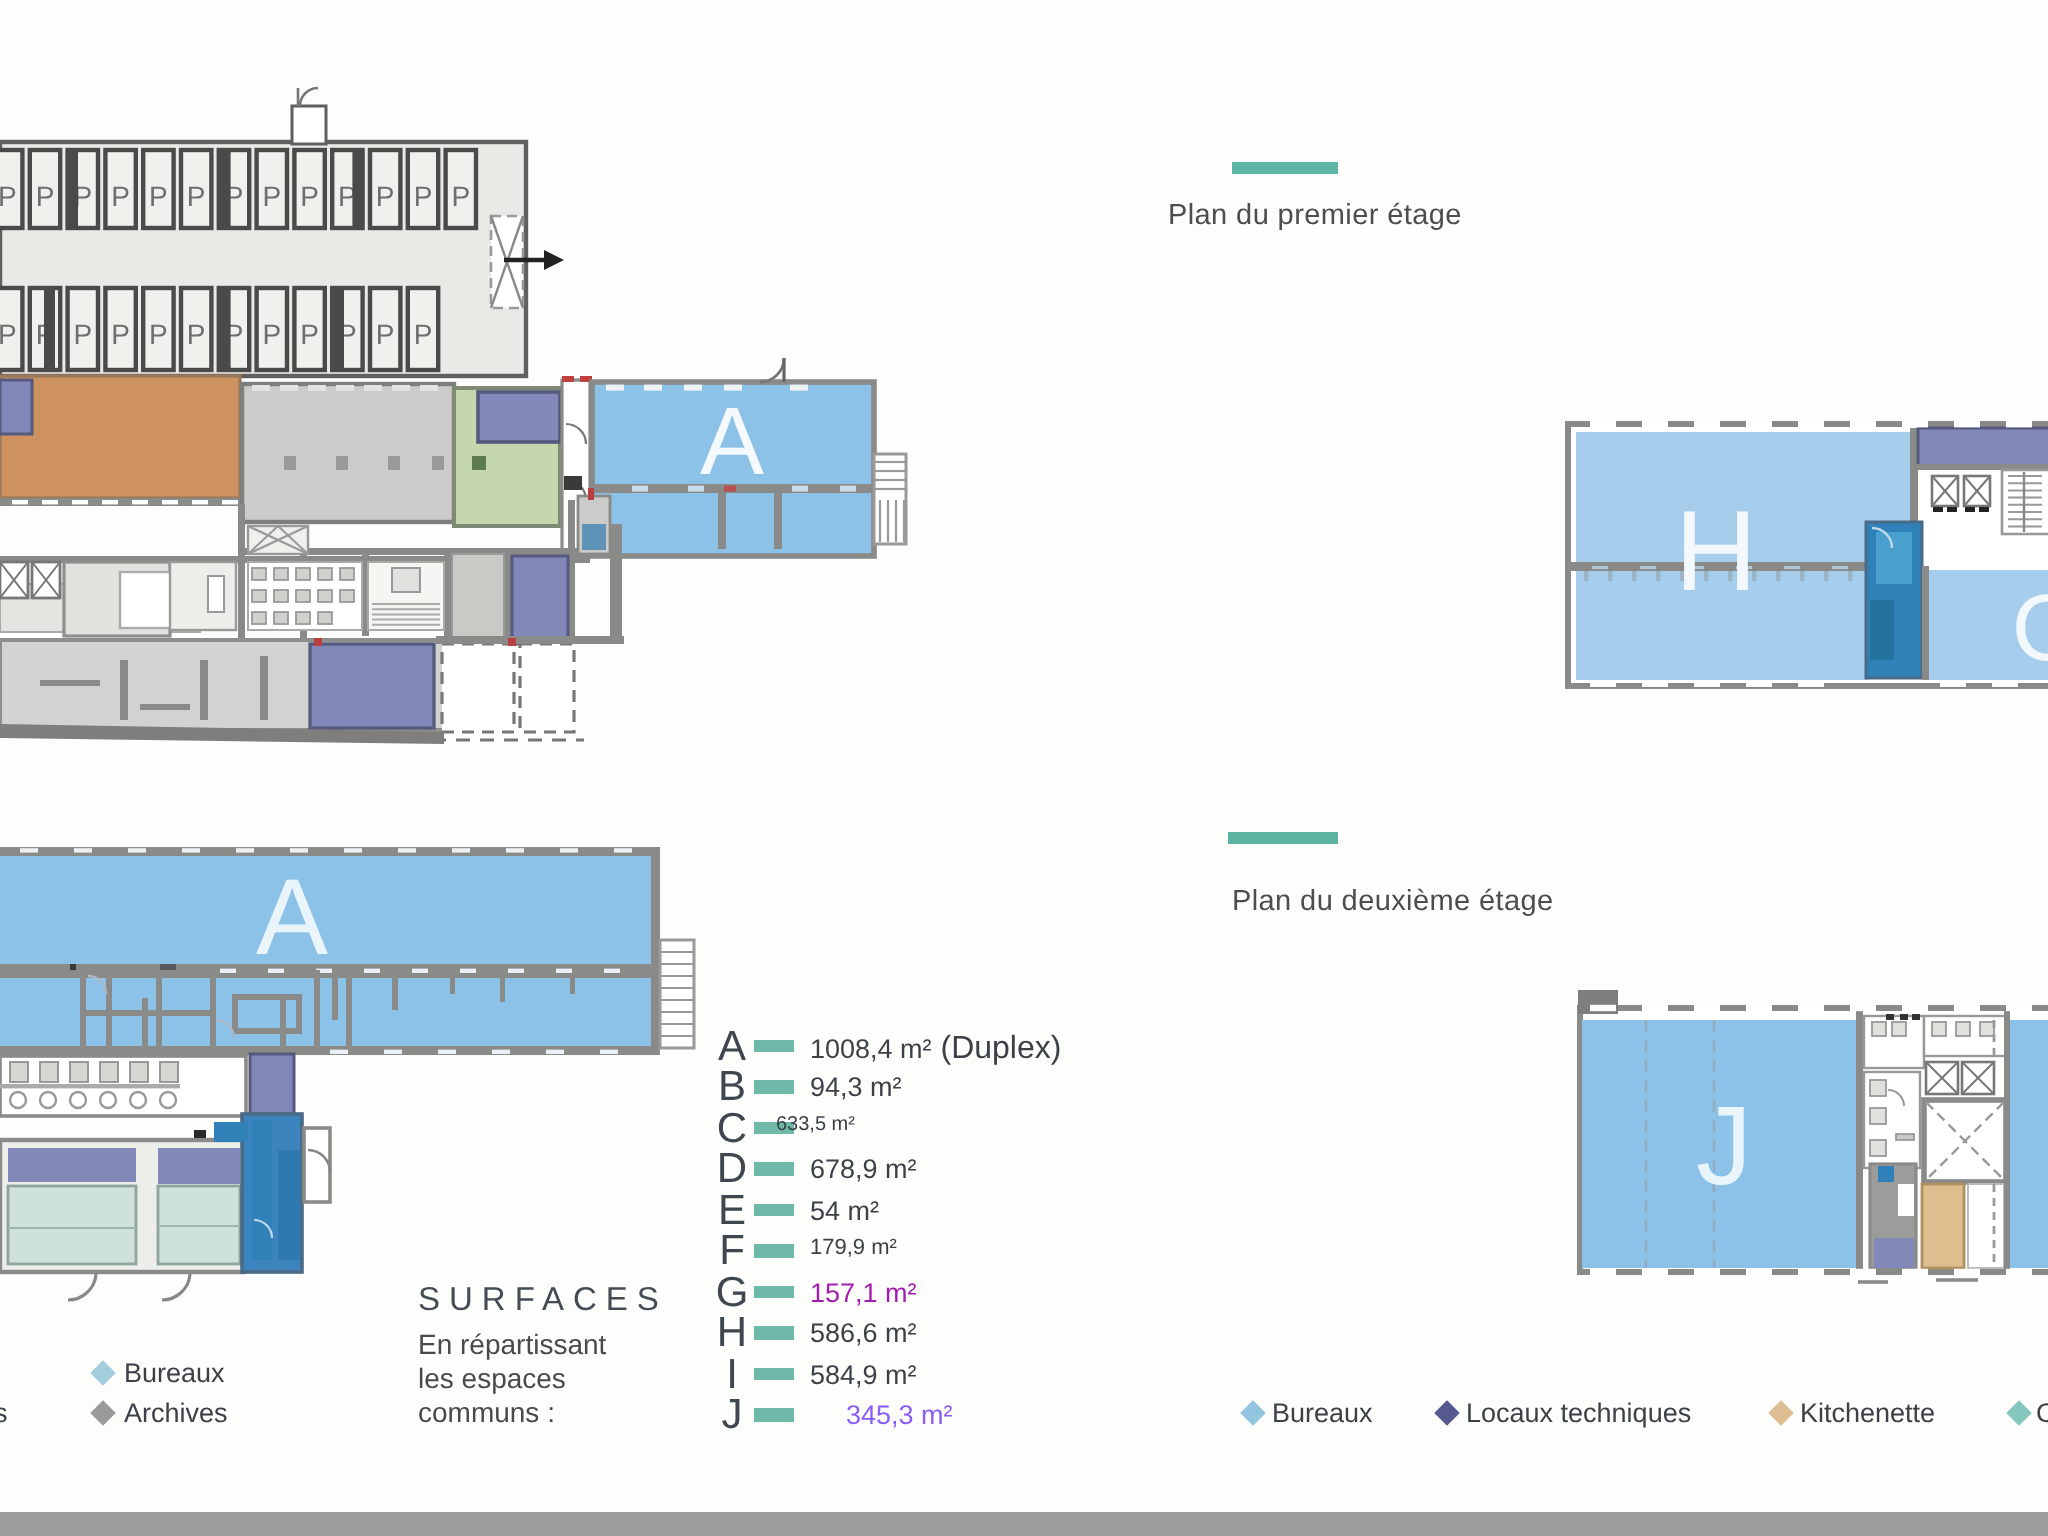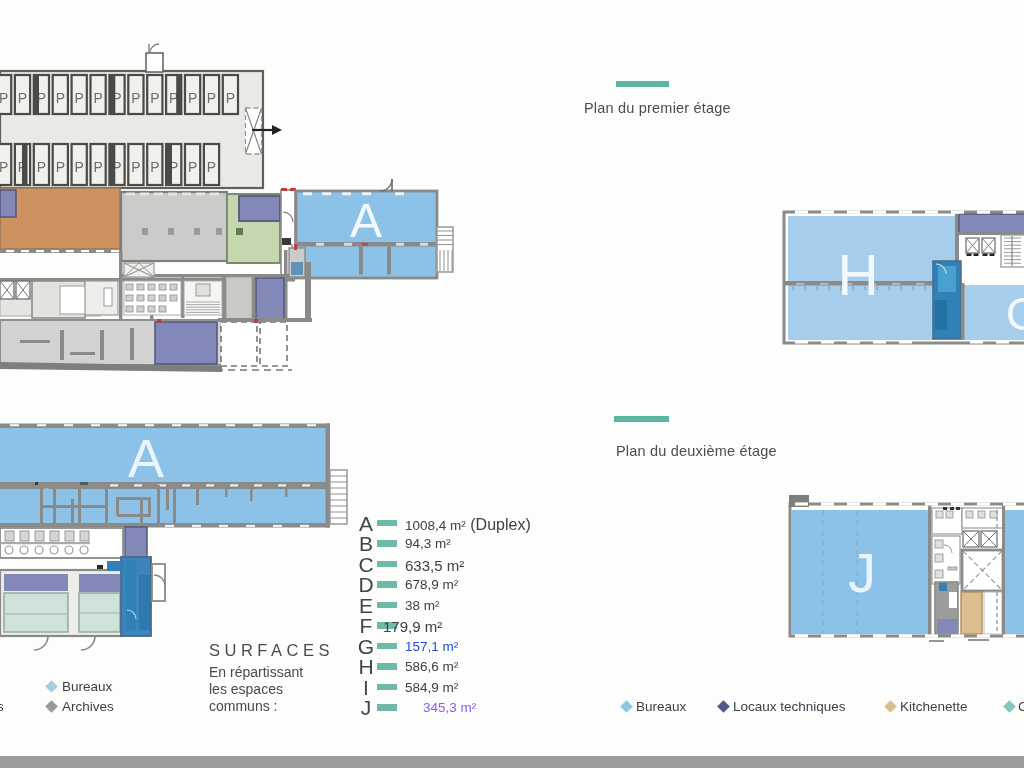--- a/index.html
+++ b/index.html
@@ -633,33 +633,33 @@
 <div class="abs" style="left:209px;top:664px;font-size:14px;line-height:17px;color:#4A4A4A">En répartissant<br>les espaces<br>communs :</div>
 
 <div class="abs" style="left:355px;top:511.5px;width:22px;text-align:center;font-size:21px;font-weight:300;color:#3F464D">A</div>
 <div class="abs" style="left:377px;top:519.5px;width:20px;height:6.5px;background:#6FB9A8"></div>
 <div class="abs" style="left:405px;top:515.5px;font-size:13.5px;color:#3C4148">1008,4 m²<span style="font-size:16px"> (Duplex)</span></div>
 <div class="abs" style="left:355px;top:532.0px;width:22px;text-align:center;font-size:21px;font-weight:300;color:#3F464D">B</div>
 <div class="abs" style="left:377px;top:540.0px;width:20px;height:6.5px;background:#6FB9A8"></div>
 <div class="abs" style="left:405px;top:536.0px;font-size:13.5px;color:#3C4148">94,3 m²</div>
 <div class="abs" style="left:355px;top:552.5px;width:22px;text-align:center;font-size:21px;font-weight:300;color:#3F464D">C</div>
 <div class="abs" style="left:377px;top:560.5px;width:20px;height:6.5px;background:#6FB9A8"></div>
-<div class="abs" style="left:405px;top:556.5px;font-size:15px;color:#3C4148">633,5 m²</div>
+<div class="abs" style="left:388px;top:556.5px;font-size:10px;color:#3C4148">633,5 m²</div>
 <div class="abs" style="left:355px;top:573.0px;width:22px;text-align:center;font-size:21px;font-weight:300;color:#3F464D">D</div>
 <div class="abs" style="left:377px;top:581.0px;width:20px;height:6.5px;background:#6FB9A8"></div>
 <div class="abs" style="left:405px;top:577.0px;font-size:13.5px;color:#3C4148">678,9 m²</div>
 <div class="abs" style="left:355px;top:593.5px;width:22px;text-align:center;font-size:21px;font-weight:300;color:#3F464D">E</div>
 <div class="abs" style="left:377px;top:601.5px;width:20px;height:6.5px;background:#6FB9A8"></div>
-<div class="abs" style="left:405px;top:597.5px;font-size:13.5px;color:#3C4148">38 m²</div>
+<div class="abs" style="left:405px;top:597.5px;font-size:13.5px;color:#3C4148">54 m²</div>
 <div class="abs" style="left:355px;top:614.0px;width:22px;text-align:center;font-size:21px;font-weight:300;color:#3F464D">F</div>
 <div class="abs" style="left:377px;top:622.0px;width:20px;height:6.5px;background:#6FB9A8"></div>
-<div class="abs" style="left:383px;top:618.0px;font-size:15px;color:#3C4148">179,9 m²</div>
+<div class="abs" style="left:405px;top:618.0px;font-size:11px;color:#3C4148">179,9 m²</div>
 <div class="abs" style="left:355px;top:634.5px;width:22px;text-align:center;font-size:21px;font-weight:300;color:#3F464D">G</div>
 <div class="abs" style="left:377px;top:642.5px;width:20px;height:6.5px;background:#6FB9A8"></div>
-<div class="abs" style="left:405px;top:638.5px;font-size:13.5px;color:#1d4ed8">157,1 m²</div>
+<div class="abs" style="left:405px;top:638.5px;font-size:13.5px;color:#a21caf">157,1 m²</div>
 <div class="abs" style="left:355px;top:655.0px;width:22px;text-align:center;font-size:21px;font-weight:300;color:#3F464D">H</div>
 <div class="abs" style="left:377px;top:663.0px;width:20px;height:6.5px;background:#6FB9A8"></div>
 <div class="abs" style="left:405px;top:659.0px;font-size:13.5px;color:#3C4148">586,6 m²</div>
 <div class="abs" style="left:355px;top:675.5px;width:22px;text-align:center;font-size:21px;font-weight:300;color:#3F464D">I</div>
 <div class="abs" style="left:377px;top:683.5px;width:20px;height:6.5px;background:#6FB9A8"></div>
 <div class="abs" style="left:405px;top:679.5px;font-size:13.5px;color:#3C4148">584,9 m²</div>
 <div class="abs" style="left:355px;top:696.0px;width:22px;text-align:center;font-size:21px;font-weight:300;color:#3F464D">J</div>
 <div class="abs" style="left:377px;top:704.0px;width:20px;height:6.5px;background:#6FB9A8"></div>
 <div class="abs" style="left:423px;top:700.0px;font-size:13.5px;color:#8b5cf6">345,3 m²</div>
 <div class="abs diam" style="left:47px;top:682px;background:#A3CEDE"></div>

